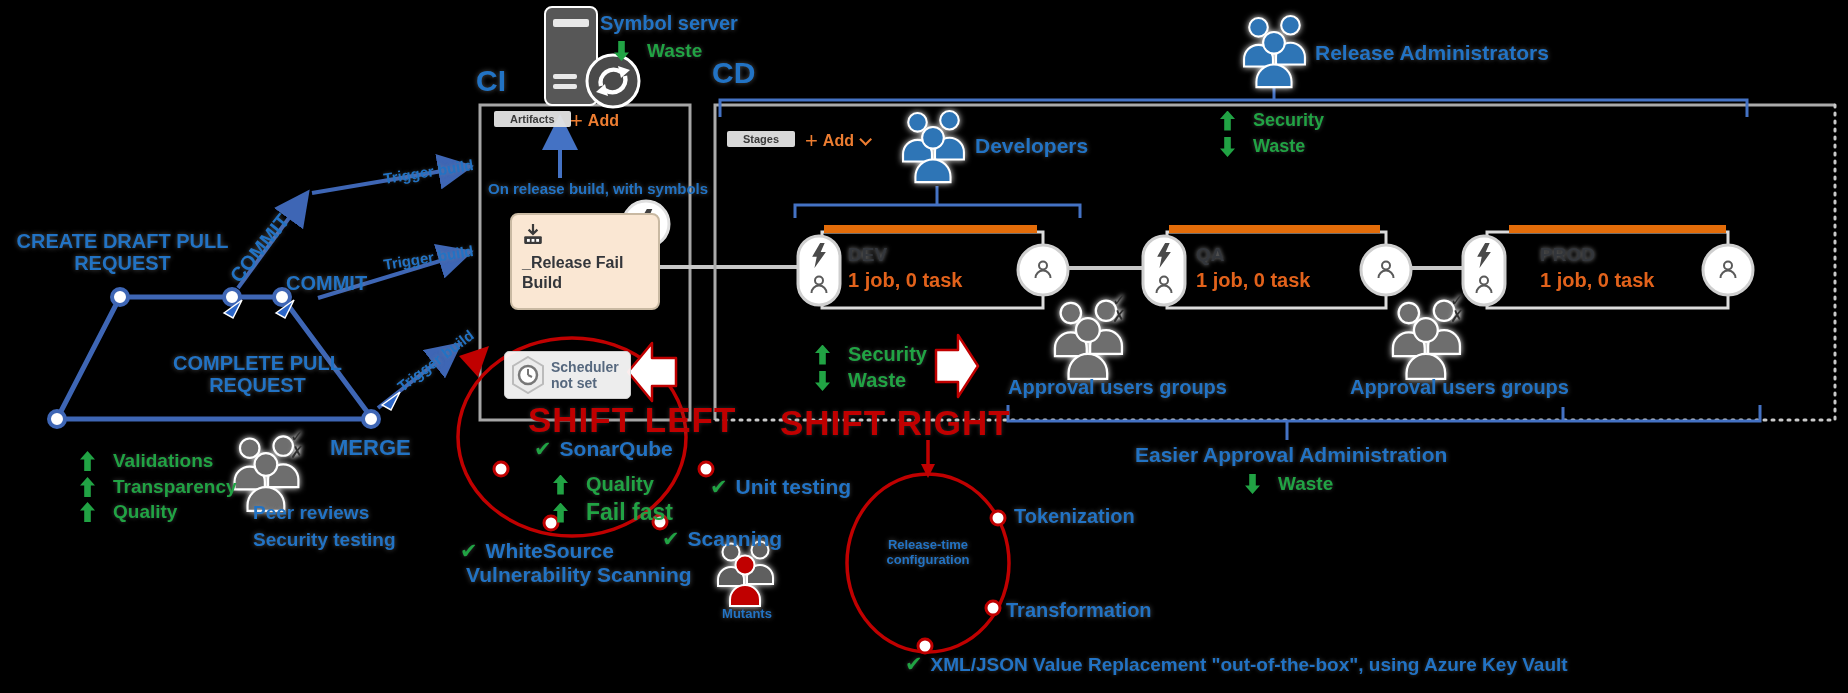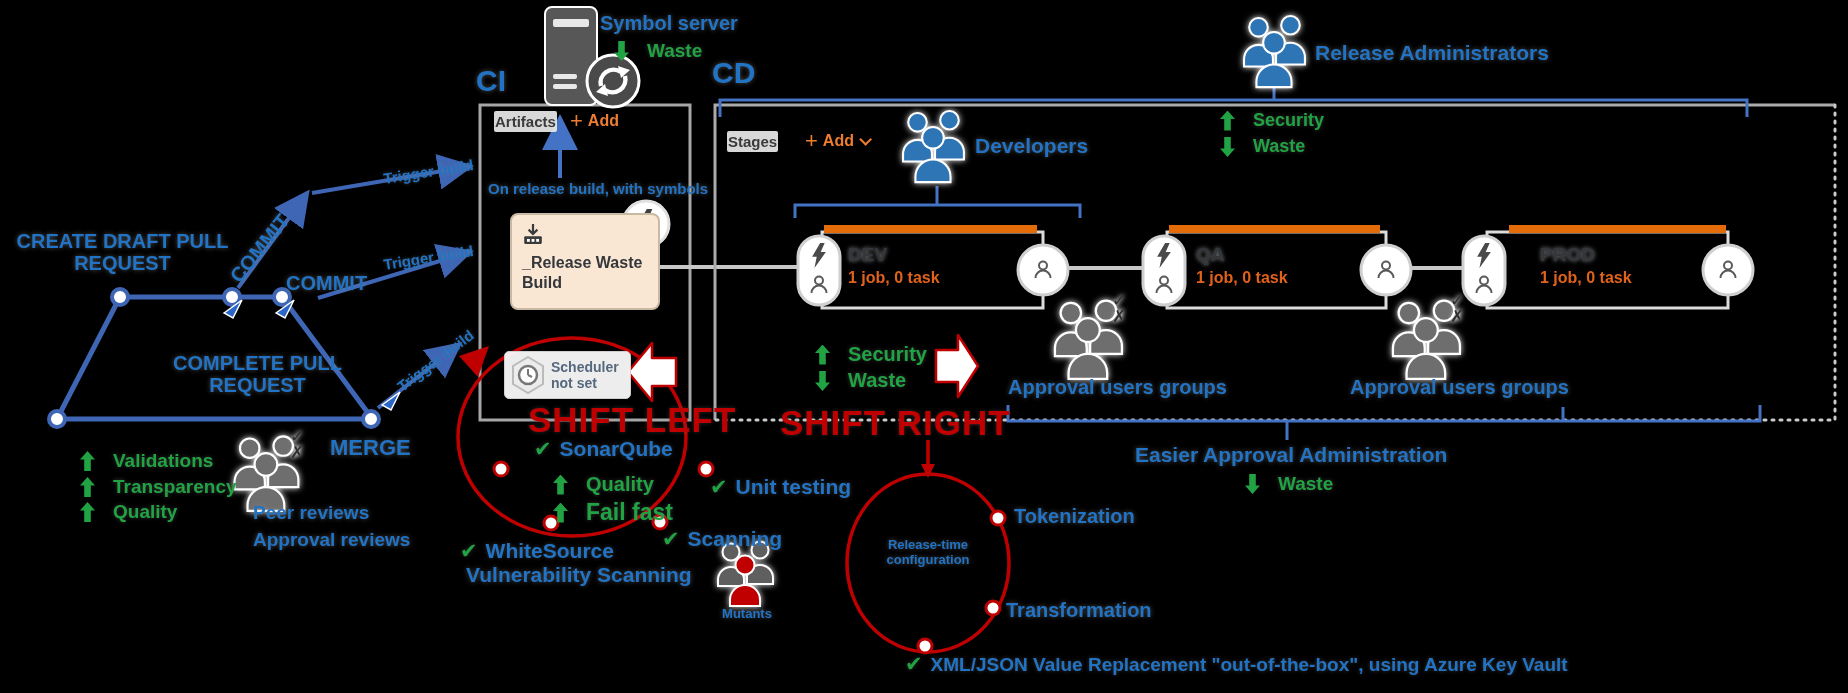--- a/index.html
+++ b/index.html
@@ -12,31 +12,31 @@
   #canvas{position:relative;width:1848px;height:693px;background:#000;overflow:hidden;}
   #linework{position:absolute;left:0;top:0;}
   .lbl{position:absolute;font-weight:bold;color:var(--blue);text-shadow:0 0 5px rgba(170,170,170,.45);line-height:1.12;}
   .ctr{text-align:center;}
   .red-title{position:absolute;font-weight:bold;color:var(--red);font-size:35px;letter-spacing:1px;text-shadow:0 0 4px rgba(120,120,120,.35);white-space:nowrap;}
   .green-row{position:absolute;display:flex;gap:18px;align-items:center;color:var(--green);font-weight:bold;text-shadow:0 0 4px rgba(140,140,140,.4);white-space:nowrap;}
   .g-ar{display:inline-block;width:15px;height:20px;background:var(--green);clip-path:polygon(50% 0,100% 42%,72% 42%,72% 100%,28% 100%,28% 42%,0 42%);flex:none;}
   .g-ar.down{transform:rotate(180deg);}
   .check-row{position:absolute;display:flex;gap:8px;align-items:baseline;color:var(--blue);font-weight:bold;font-size:20px;text-shadow:0 0 4px rgba(140,140,140,.4);white-space:nowrap;}
   .check{color:var(--green);font-size:21px;flex:none;font-family:"DejaVu Sans",sans-serif;}
-  .chip{position:absolute;background:rgba(228,228,228,.95);color:#3A3A3A;font-weight:600;font-size:15px;padding:2px 1px;border-radius:2px;}
+  .chip{position:absolute;background:rgba(228,228,228,.95);color:#3A3A3A;font-weight:600;font-size:11px;padding:2px 16px;border-radius:2px;}
   .addbtn{position:absolute;color:var(--orange);font-weight:bold;font-size:16px;display:flex;align-items:center;gap:5px;white-space:nowrap;}
   .addbtn .plus{font-size:22px;line-height:16px;font-weight:normal;}
   .chev{display:inline-block;width:9px;height:9px;border-right:2px solid var(--orange);border-bottom:2px solid var(--orange);transform:rotate(45deg) translateY(-3px);}
   .checkx{position:absolute;color:#2F2F2F;font-weight:bold;font-size:17px;line-height:.95;text-shadow:0 0 4px #fff,0 0 6px #fff;font-family:"DejaVu Sans",sans-serif;}
   .card{position:absolute;left:510px;top:213px;width:150px;height:97px;background:#FAE7D3;border:2px solid #C9B9A2;border-radius:8px;padding:8px 10px;}
   .card-title{color:#33363B;font-weight:600;font-size:16px;line-height:1.25;margin-top:4px;}
   .sched{position:absolute;left:504px;top:351px;width:127px;height:48px;background:rgba(255,255,255,.93);border:1px solid #CFCFCF;border-radius:5px;display:flex;align-items:center;gap:6px;padding:3px 6px;}
   .sched-txt{color:#56687E;font-weight:600;font-size:14px;line-height:1.15;width:72px;}
   .stage-name{position:absolute;color:#33363B;font-weight:bold;font-size:19px;text-shadow:0 0 4px rgba(255,255,255,.5);}
-  .stage-meta{position:absolute;color:#E2621B;font-weight:bold;font-size:16px;}
+  .stage-meta{position:absolute;color:#E2621B;font-weight:bold;font-size:20px;}
   .ppl{filter:drop-shadow(0 0 3px rgba(255,255,255,.9));}
   .trig{position:absolute;color:var(--blue);font-weight:bold;font-size:15px;transform:rotate(-9deg);text-shadow:0 0 4px rgba(140,140,140,.4);white-space:nowrap;}
 </style>
 </head>
 <body>
 
 <div id="canvas">
 
 <svg id="linework" width="1848" height="693" viewBox="0 0 1848 693">
   <defs>
@@ -223,21 +223,21 @@
 <div class="green-row" style="left:80px;top:476px;font-size:19px;">
       <span class="g-ar"></span>
       <span>Transparency</span>
     </div>
 <div class="green-row" style="left:80px;top:501px;font-size:19px;">
       <span class="g-ar"></span>
       <span>Quality</span>
     </div>
 <span class="checkx" style="left:290px;top:428px;">✓<br>✗</span>
 <div class="lbl" style="left:253px;top:502px;font-size:19px;">Peer reviews</div>
-<div class="lbl" style="left:253px;top:529px;font-size:19px;">Approval reviews</div>
+<div class="lbl" style="left:253px;top:529px;font-size:19px;">Security testing</div>
 
 <div class="lbl" style="left:600px;top:12px;font-size:20px;">Symbol server</div>
 <div class="green-row" style="left:614px;top:40px;font-size:19px;">
       <span class="g-ar down"></span>
       <span>Waste</span>
     </div>
 
 <div class="lbl" style="left:476px;top:64px;font-size:30px;">CI</div>
 <div class="chip" style="left:494px;top:111px;">Artifacts</div>
 <div class="addbtn" style="left:570px;top:112px;">
@@ -247,21 +247,21 @@
 <div class="lbl" style="left:488px;top:181px;font-size:15px;white-space:nowrap;">On release build, with symbols</div>
 
 <div class="card">
   <svg width="22" height="22" viewBox="0 0 20 20">
     <path d="M10,1 v8 M6,6 l4,4 4,-4" stroke="#3A3A3A" stroke-width="2" fill="none"></path>
     <rect x="2" y="12" width="16" height="7" rx="1" fill="#3A3A3A"></rect>
     <rect x="4.5" y="14.5" width="2.6" height="2.6" fill="#fff"></rect>
         <rect x="8.7" y="14.5" width="2.6" height="2.6" fill="#fff"></rect>
         <rect x="12.9" y="14.5" width="2.6" height="2.6" fill="#fff"></rect>
   </svg>
-  <div class="card-title">_Release Waste Build</div>
+  <div class="card-title">_Release Fail Build</div>
 </div>
 
 <div class="sched">
   <svg width="34" height="38" viewBox="0 0 34 38">
     <polygon points="17,1 32,10 32,28 17,37 2,28 2,10" fill="#ECECEC" stroke="#BBB" stroke-width="2"></polygon>
     <circle cx="17" cy="19" r="9" fill="#fff" stroke="#777" stroke-width="2.5"></circle>
     <path d="M17,19 L17,13 M17,19 L21,21" stroke="#777" stroke-width="2" fill="none"></path>
   </svg>
   <div class="sched-txt">Scheduler not set</div>
 </div>

